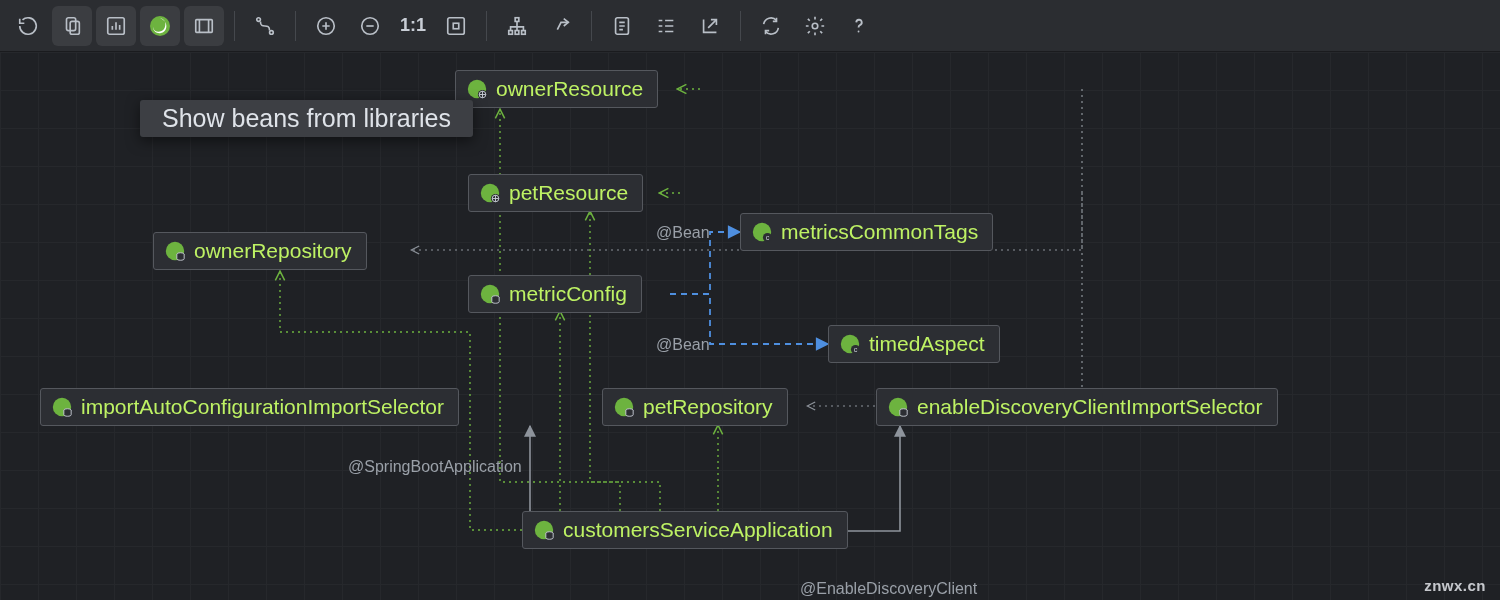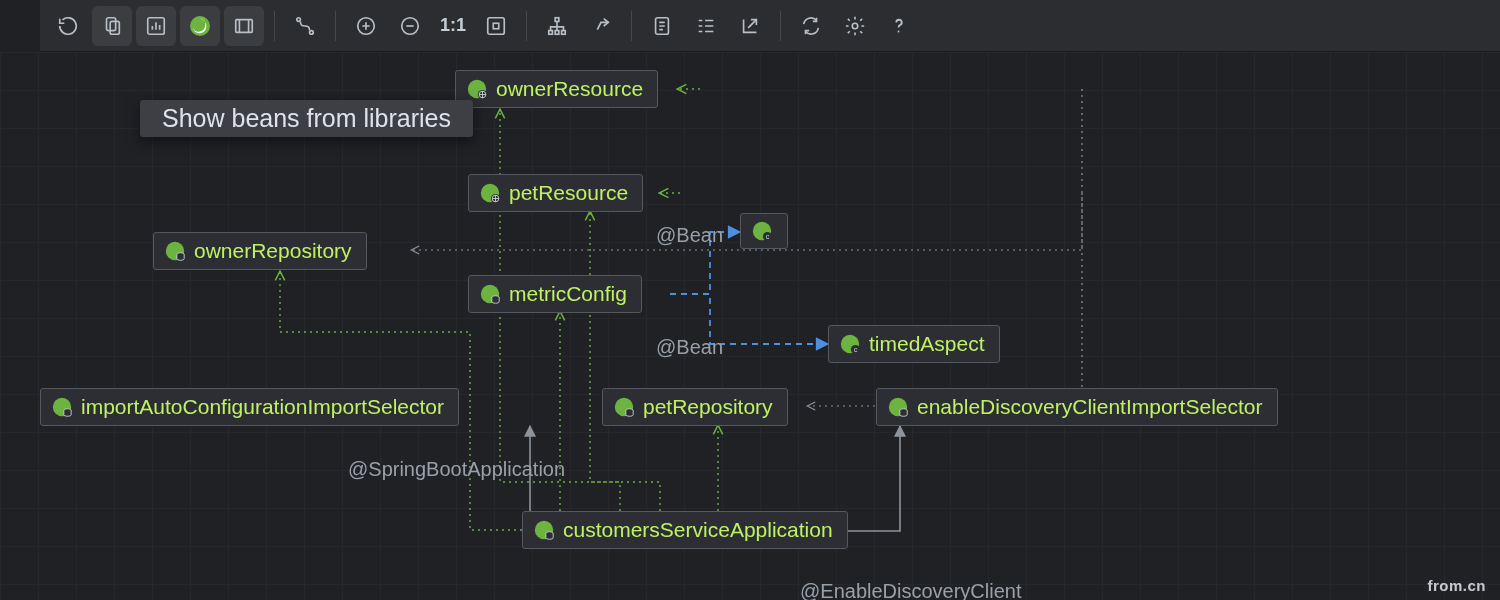--- a/index.html
+++ b/index.html
@@ -8,21 +8,20 @@
 
   
   .toolbar {
     height: 52px;
     background: #2b2d31;
     display: flex;
     align-items: center;
     padding: 0 8px;
     gap: 4px;
     border-bottom: 1px solid #1a1b1e;
-    margin-left: 40px;
   }
   .tb-btn {
     width: 40px; height: 40px;
     display: flex; align-items: center; justify-content: center;
     border-radius: 6px;
     color: #b9bfc7;
     cursor: pointer;
   }
   .tb-btn.active { background: #3b3d41; }
   .tb-btn.spring { color: #6db33f; }
@@ -63,21 +62,21 @@
     color: #dfe3e9;
     font-size: 25px;
     padding: 4px 22px;
     border-radius: 3px;
     box-shadow: 0 4px 14px rgba(0,0,0,.5);
     white-space: nowrap;
   }
 
   .edge-label {
     position: absolute;
-    font-size: 20px;
+    font-size: 16px;
     color: #9aa0a8;
     white-space: nowrap;
   }
 
   .watermark {
     position: absolute;
     right: 14px; bottom: 6px;
     font-size: 15px;
     font-weight: 700;
     color: #e2e5ea;
@@ -292,20 +291,21 @@
       </svg>
     <span>metricConfig</span>
   </div>
 
   <div class="node" style="left:740px; top:161px;">
     <svg class="nicon" viewBox="0 0 24 24">
         <circle cx="12" cy="12" r="10" fill="#6db33f"></circle>
         <circle cx="18" cy="18" r="5" fill="#2c2e33"></circle>
         <text x="18" y="21" text-anchor="middle" font-size="8" fill="#c9ced6" font-family="Arial">c</text>
       </svg>
+    <span>metricsCommonTags</span>
   </div>
 
   <div class="node" style="left:828px; top:273px;">
     <svg class="nicon" viewBox="0 0 24 24">
         <circle cx="12" cy="12" r="10" fill="#6db33f"></circle>
         <circle cx="18" cy="18" r="5" fill="#2c2e33"></circle>
         <text x="18" y="21" text-anchor="middle" font-size="8" fill="#c9ced6" font-family="Arial">c</text>
       </svg>
     <span>timedAspect</span>
   </div>
@@ -348,14 +348,14 @@
 
   <div class="edge-label" style="left:656px; top:172px;">@Bean</div>
   <div class="edge-label" style="left:656px; top:284px;">@Bean</div>
   <div class="edge-label" style="left:348px; top:406px;">@SpringBootApplication</div>
   <div class="edge-label" style="left:800px; top:528px;">@EnableDiscoveryClient</div>
 
   <div class="tooltip" style="left:140px; top:48px;">
     <span>Show beans from libraries</span>
   </div>
 
-  <div class="watermark">from.cn</div>
+  <div class="watermark">znwx.cn</div>
 </div>
 
 </body></html>

